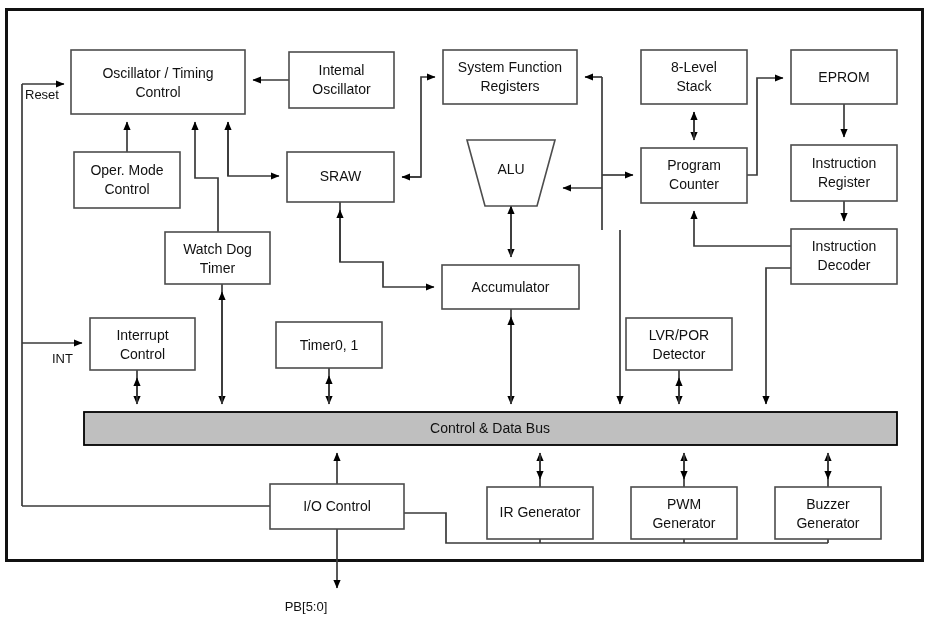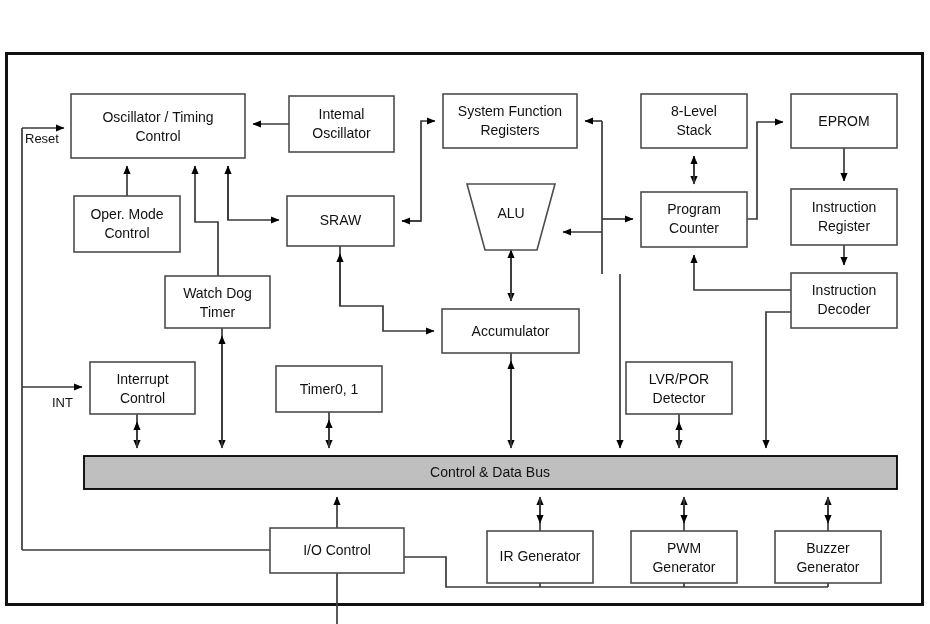--- a/index.html
+++ b/index.html
@@ -1,19 +1,19 @@
 <!DOCTYPE html>
 <html><head>
 <meta charset="utf-8">
 <title>MCU Block Diagram</title>
 <style>
   html,body{margin:0;padding:0;background:#ffffff;}
   body{width:930px;height:624px;overflow:hidden;
        font-family:"Liberation Sans",sans-serif;}
-  #diagram-root{position:relative;width:930px;height:439px;background:#fff;margin-top:44px;}
+  #diagram-root{position:relative;width:930px;height:439px;background:#fff;}
   svg{display:block;}
   .blk-rect{fill:#ffffff;stroke:#4d4d4d;stroke-width:1.6;}
   .blk-label{font-family:"Liberation Sans",sans-serif;font-size:14px;fill:#111111;
              text-anchor:middle;dominant-baseline:middle;}
   .bus-rect{fill:#bfbfbf;stroke:#000000;stroke-width:1.8;}
   .bus-label{font-family:"Liberation Sans",sans-serif;font-size:14px;fill:#111111;
              text-anchor:middle;dominant-baseline:middle;}
   .frame-rect{fill:none;stroke:#111111;stroke-width:3;}
   .wire{fill:none;stroke:#3a3a3a;stroke-width:1.7;}
   .port-label{font-family:"Liberation Sans",sans-serif;font-size:13px;fill:#111111;}

